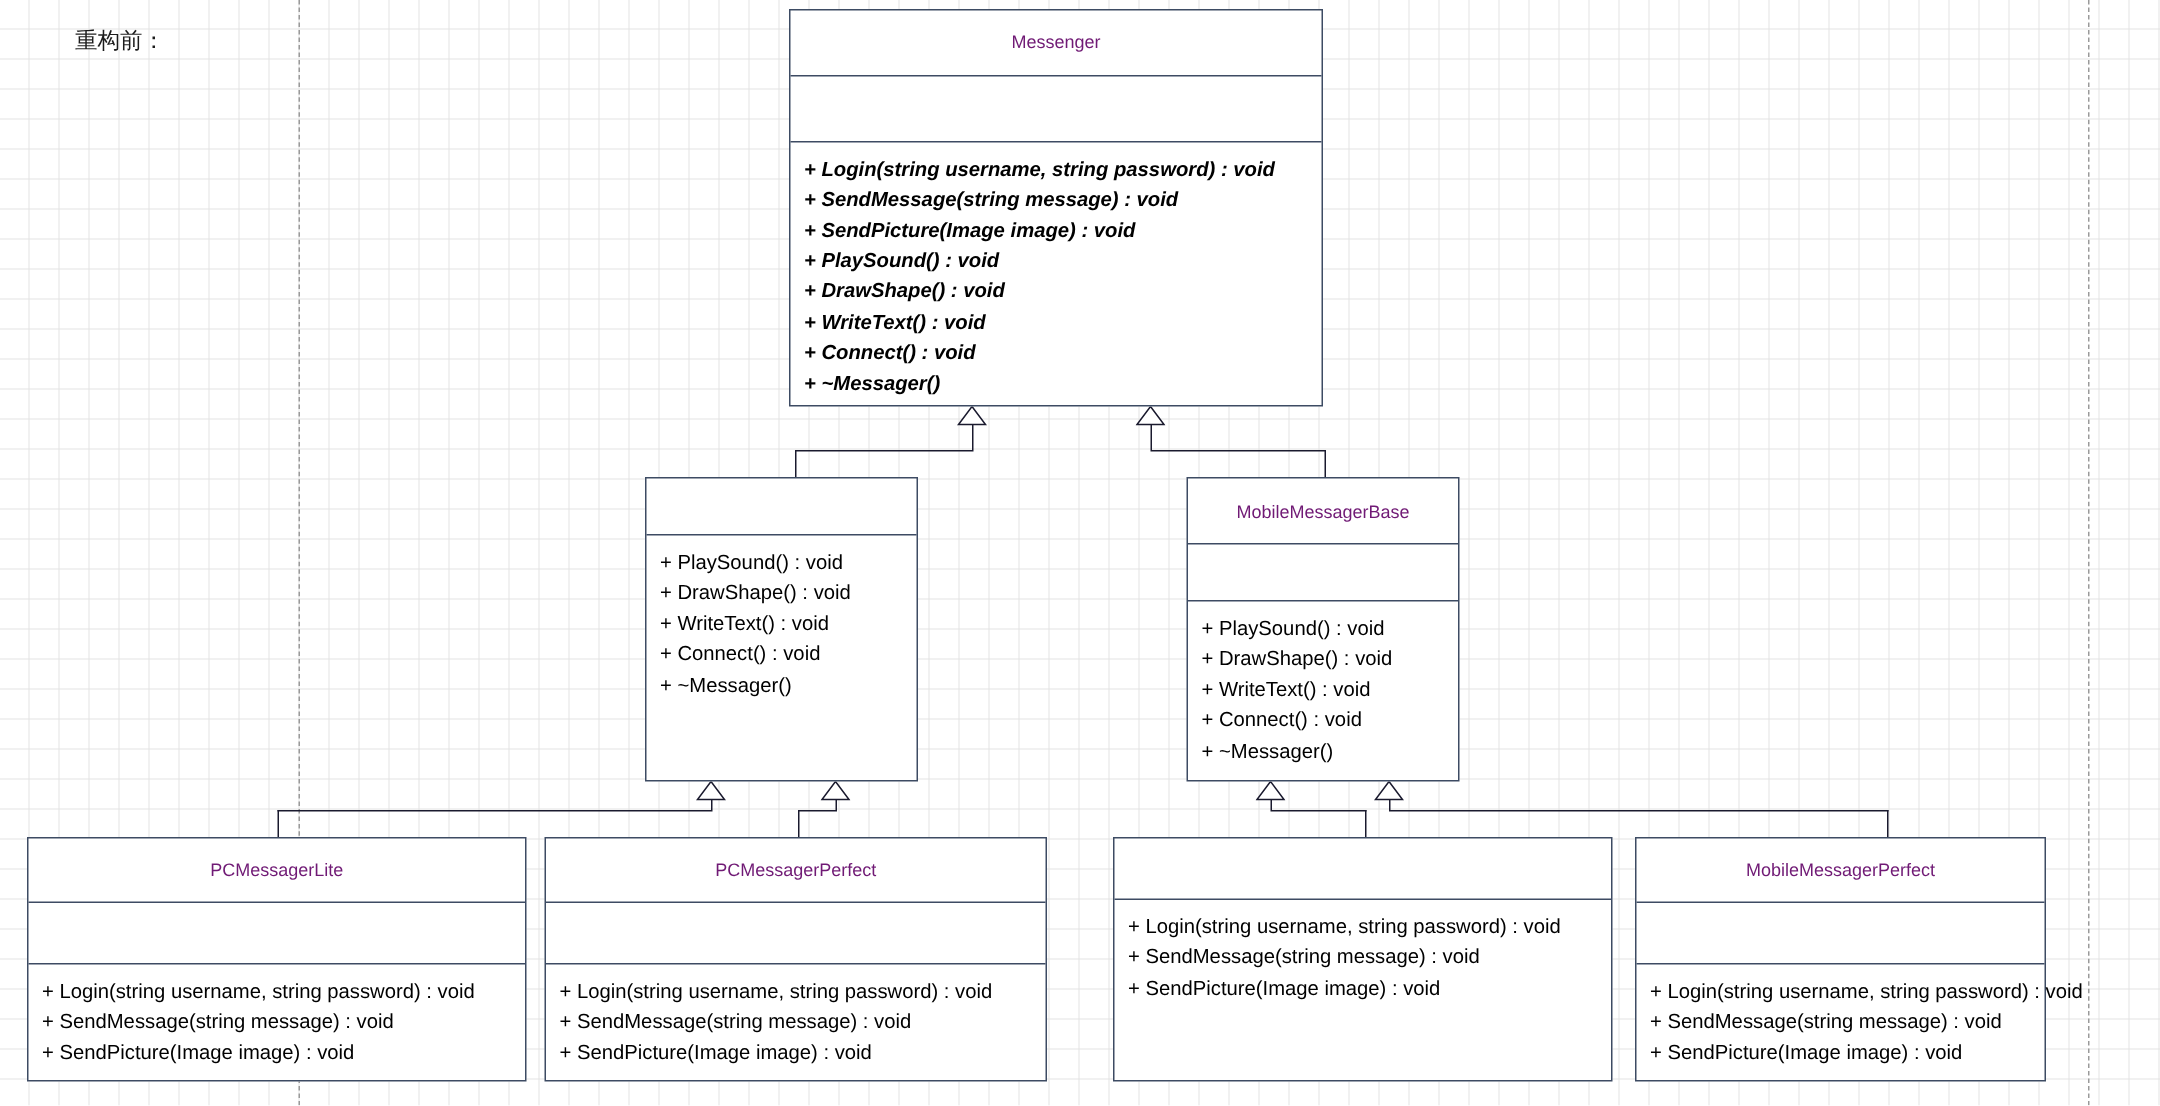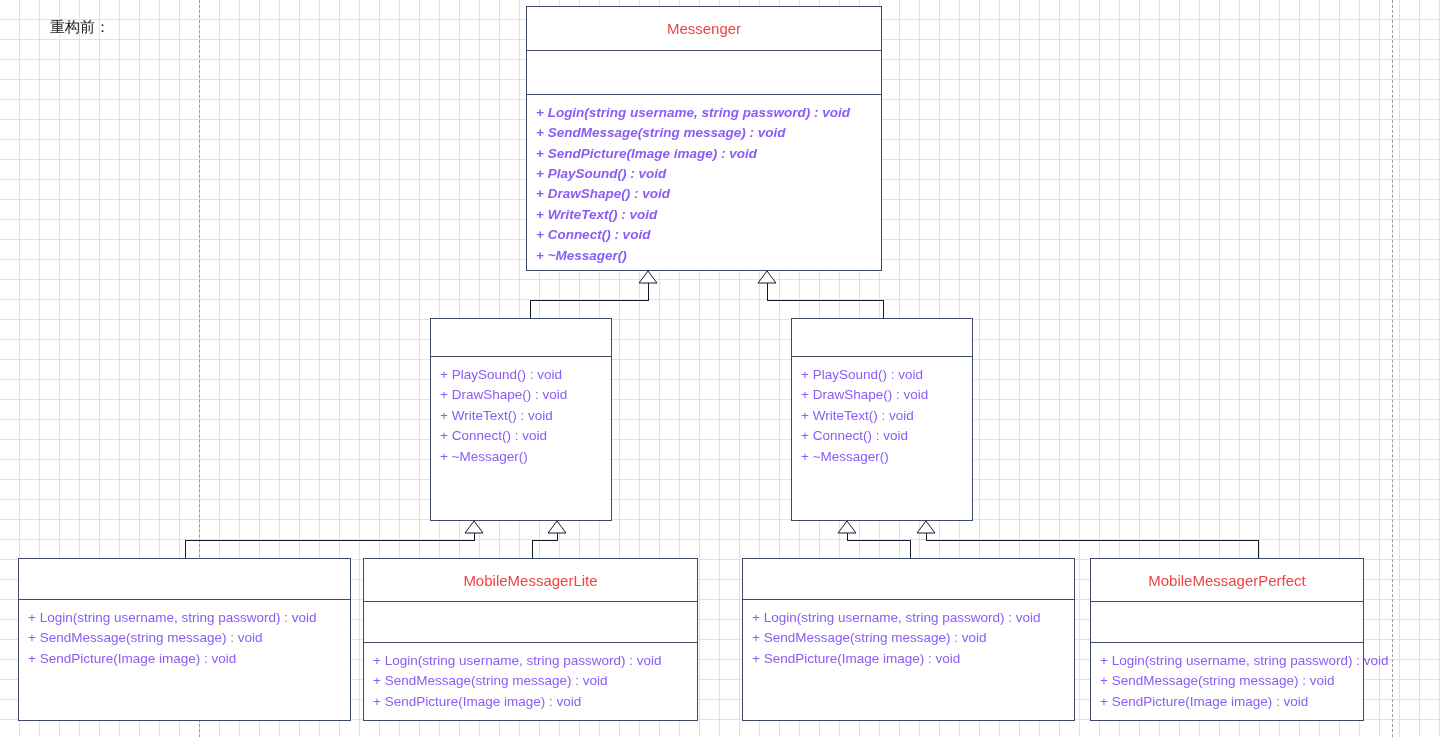--- a/index.html
+++ b/index.html
@@ -37,41 +37,41 @@
     position: absolute;
     box-sizing: border-box;
     background: #ffffff;
     border: 1px solid #3d4b63;
     display: flex;
     flex-direction: column;
   }
   .uml-name {
     box-sizing: border-box;
     text-align: center;
-    color: #ef4444;
-    font-size: 15px;
+    color: #701a75;
+    font-size: 12px;
     line-height: 1;
     display: flex;
     align-items: center;
     justify-content: center;
     border-bottom: 1px solid #3d4b63;
   }
   .uml-attrs {
     box-sizing: border-box;
     border-bottom: 1px solid #3d4b63;
   }
   .uml-ops {
     box-sizing: border-box;
     padding: 8px 9px 4px 9px;
     flex: 1 1 auto;
   }
   .uml-ops .op {
     font-size: 13.5px;
     line-height: 20.4px;
-    color: #8b5cf6;
+    color: #000000;
     white-space: nowrap;
   }
   
   .abstract .uml-ops .op {
     font-style: italic;
     font-weight: bold;
   }
 
   
   .line-h, .line-v {
@@ -179,39 +179,41 @@
         <div class="uml-attrs" style="height: 38px;"></div>
         <div class="uml-ops">
           <div class="op">+ PlaySound() : void</div>
           <div class="op">+ DrawShape() : void</div>
           <div class="op">+ WriteText() : void</div>
           <div class="op">+ Connect() : void</div>
           <div class="op">+ ~Messager()</div>
         </div>
       </div>
       <div class="uml-class" style="left: 791px; top: 318px; width: 182px; height: 203px;">
+        <div class="uml-name" style="height: 44px;">MobileMessagerBase</div>
         <div class="uml-attrs" style="height: 38px;"></div>
         <div class="uml-ops">
           <div class="op">+ PlaySound() : void</div>
           <div class="op">+ DrawShape() : void</div>
           <div class="op">+ WriteText() : void</div>
           <div class="op">+ Connect() : void</div>
           <div class="op">+ ~Messager()</div>
         </div>
       </div>
       <div class="uml-class" style="left: 18px; top: 558px; width: 333px; height: 163px;">
+        <div class="uml-name" style="height: 43px;">PCMessagerLite</div>
         <div class="uml-attrs" style="height: 41px;"></div>
         <div class="uml-ops">
           <div class="op">+ Login(string username, string password) : void</div>
           <div class="op">+ SendMessage(string message) : void</div>
           <div class="op">+ SendPicture(Image image) : void</div>
         </div>
       </div>
       <div class="uml-class" style="left: 363px; top: 558px; width: 335px; height: 163px;">
-        <div class="uml-name" style="height: 43px;">MobileMessagerLite</div>
+        <div class="uml-name" style="height: 43px;">PCMessagerPerfect</div>
         <div class="uml-attrs" style="height: 41px;"></div>
         <div class="uml-ops">
           <div class="op">+ Login(string username, string password) : void</div>
           <div class="op">+ SendMessage(string message) : void</div>
           <div class="op">+ SendPicture(Image image) : void</div>
         </div>
       </div>
       <div class="uml-class" style="left: 742px; top: 558px; width: 333px; height: 163px;">
         <div class="uml-attrs" style="height: 41px;"></div>
         <div class="uml-ops">

